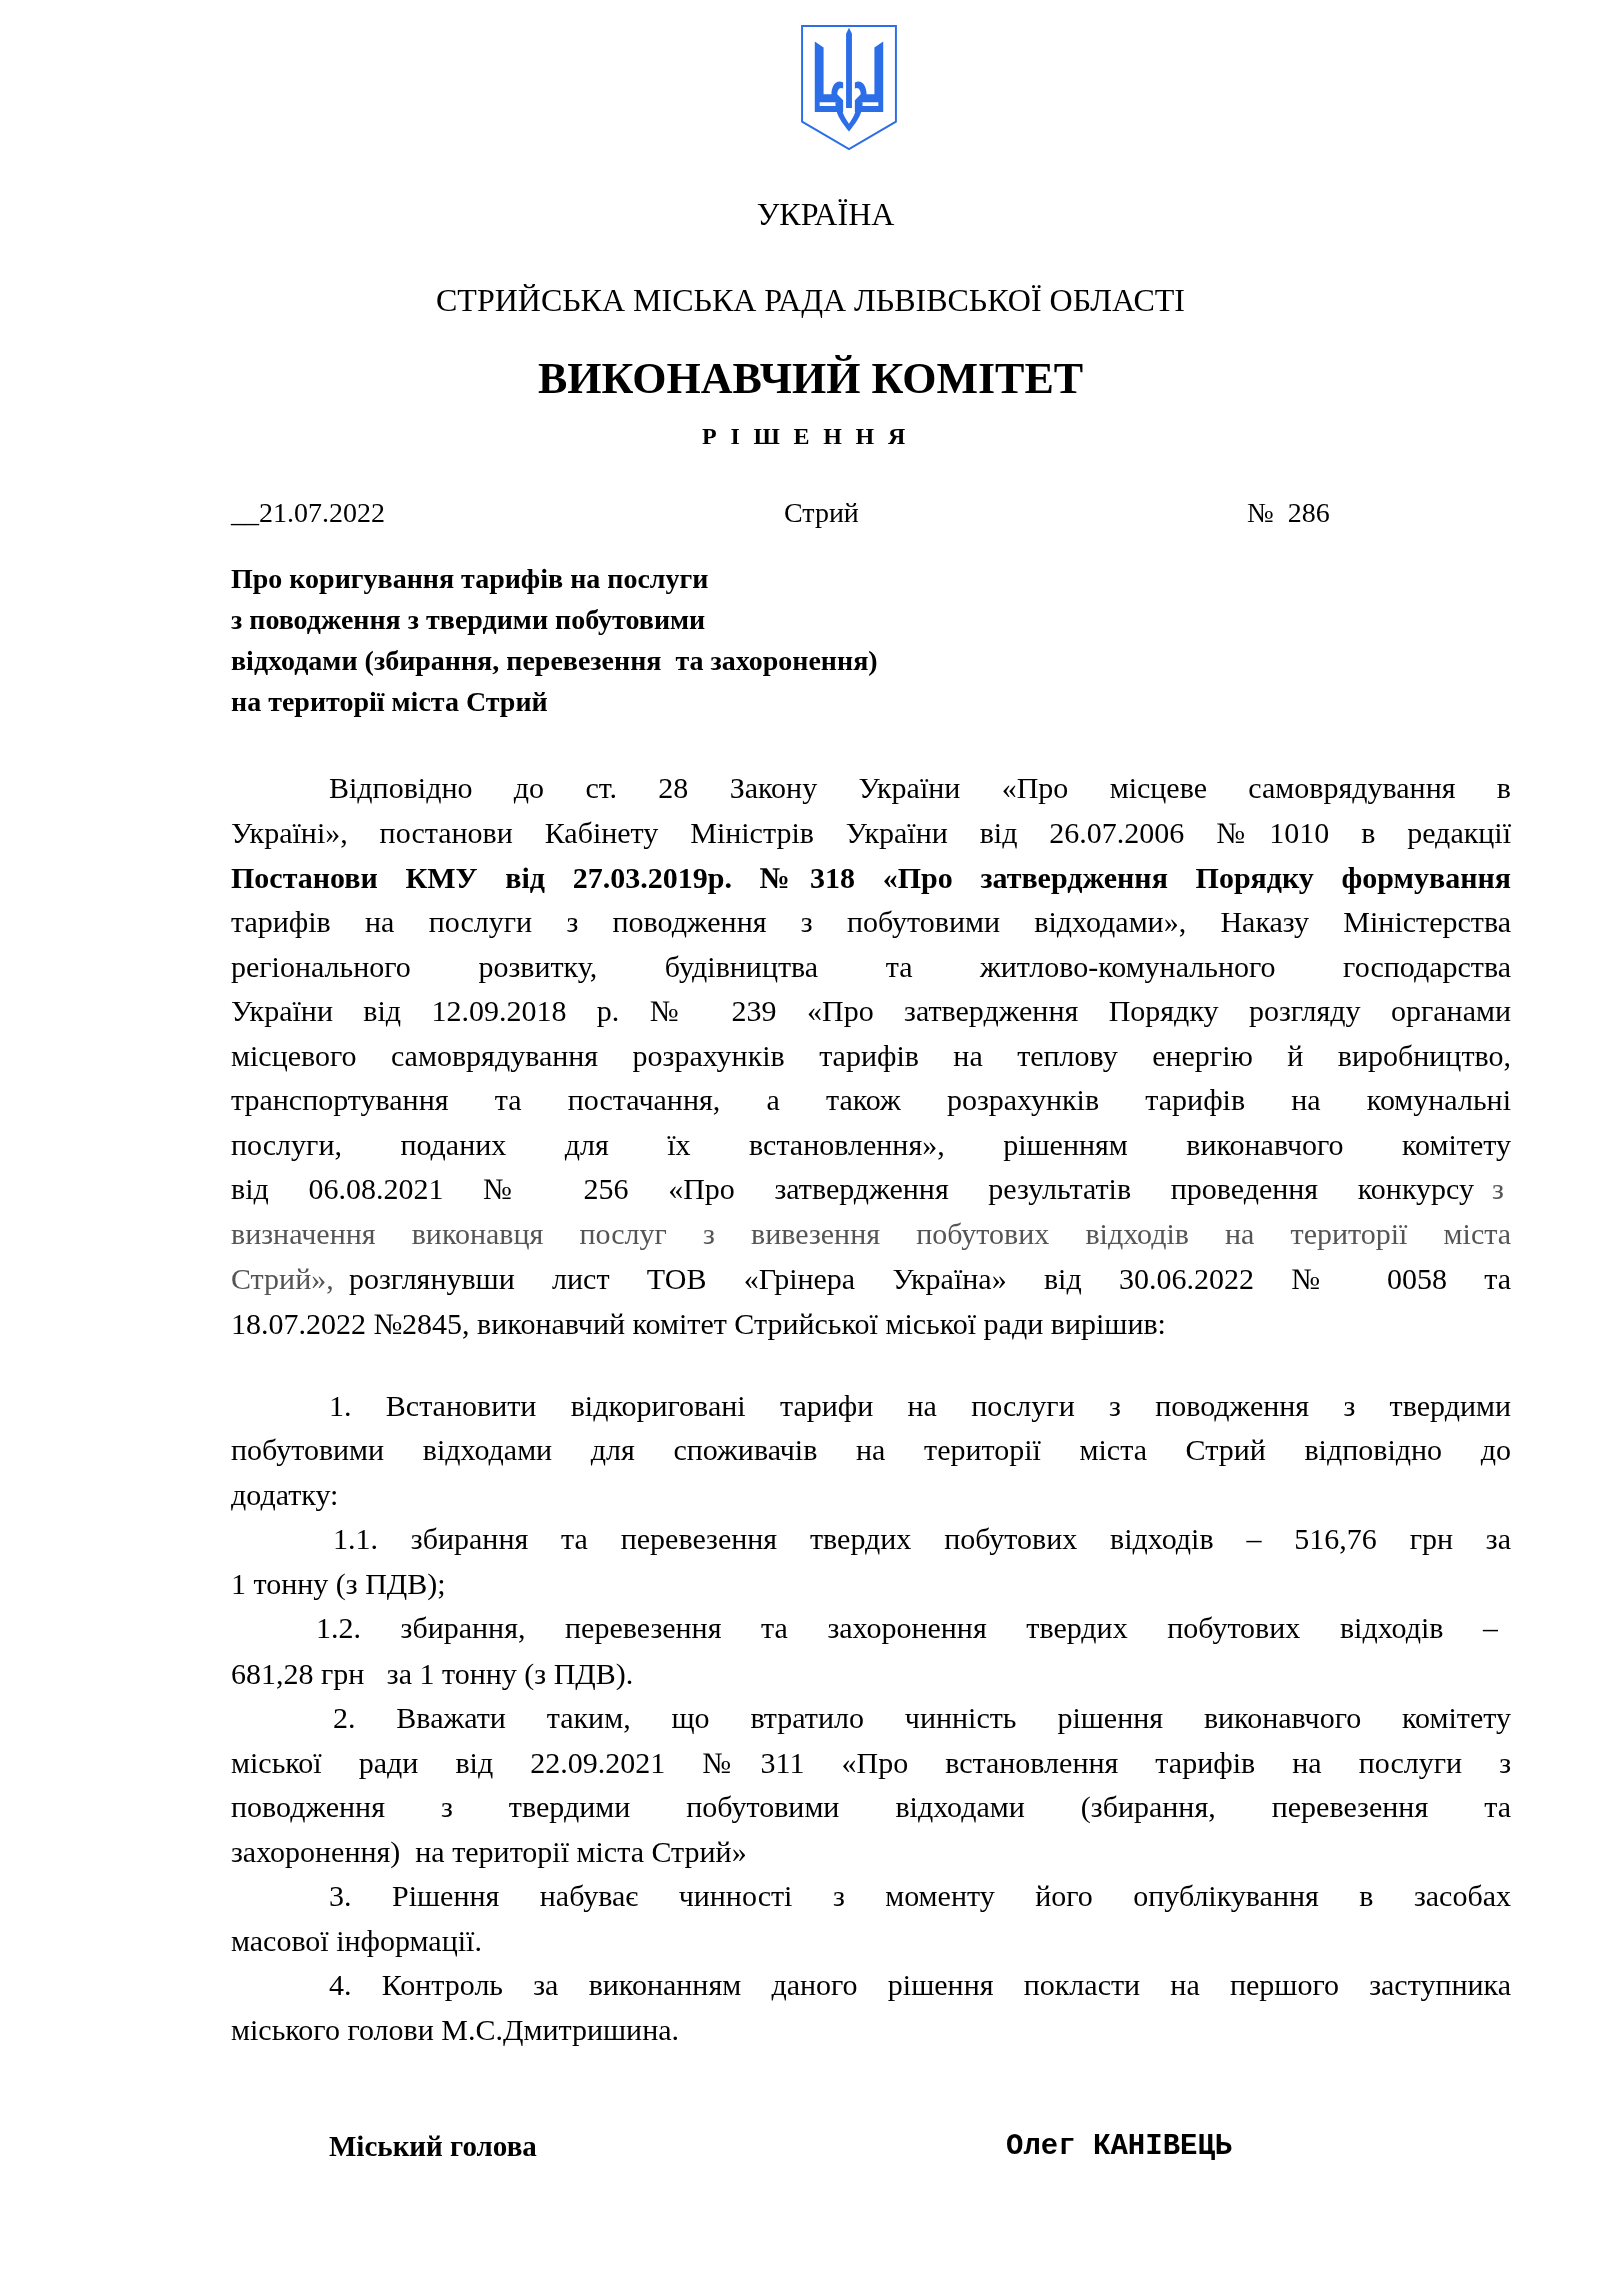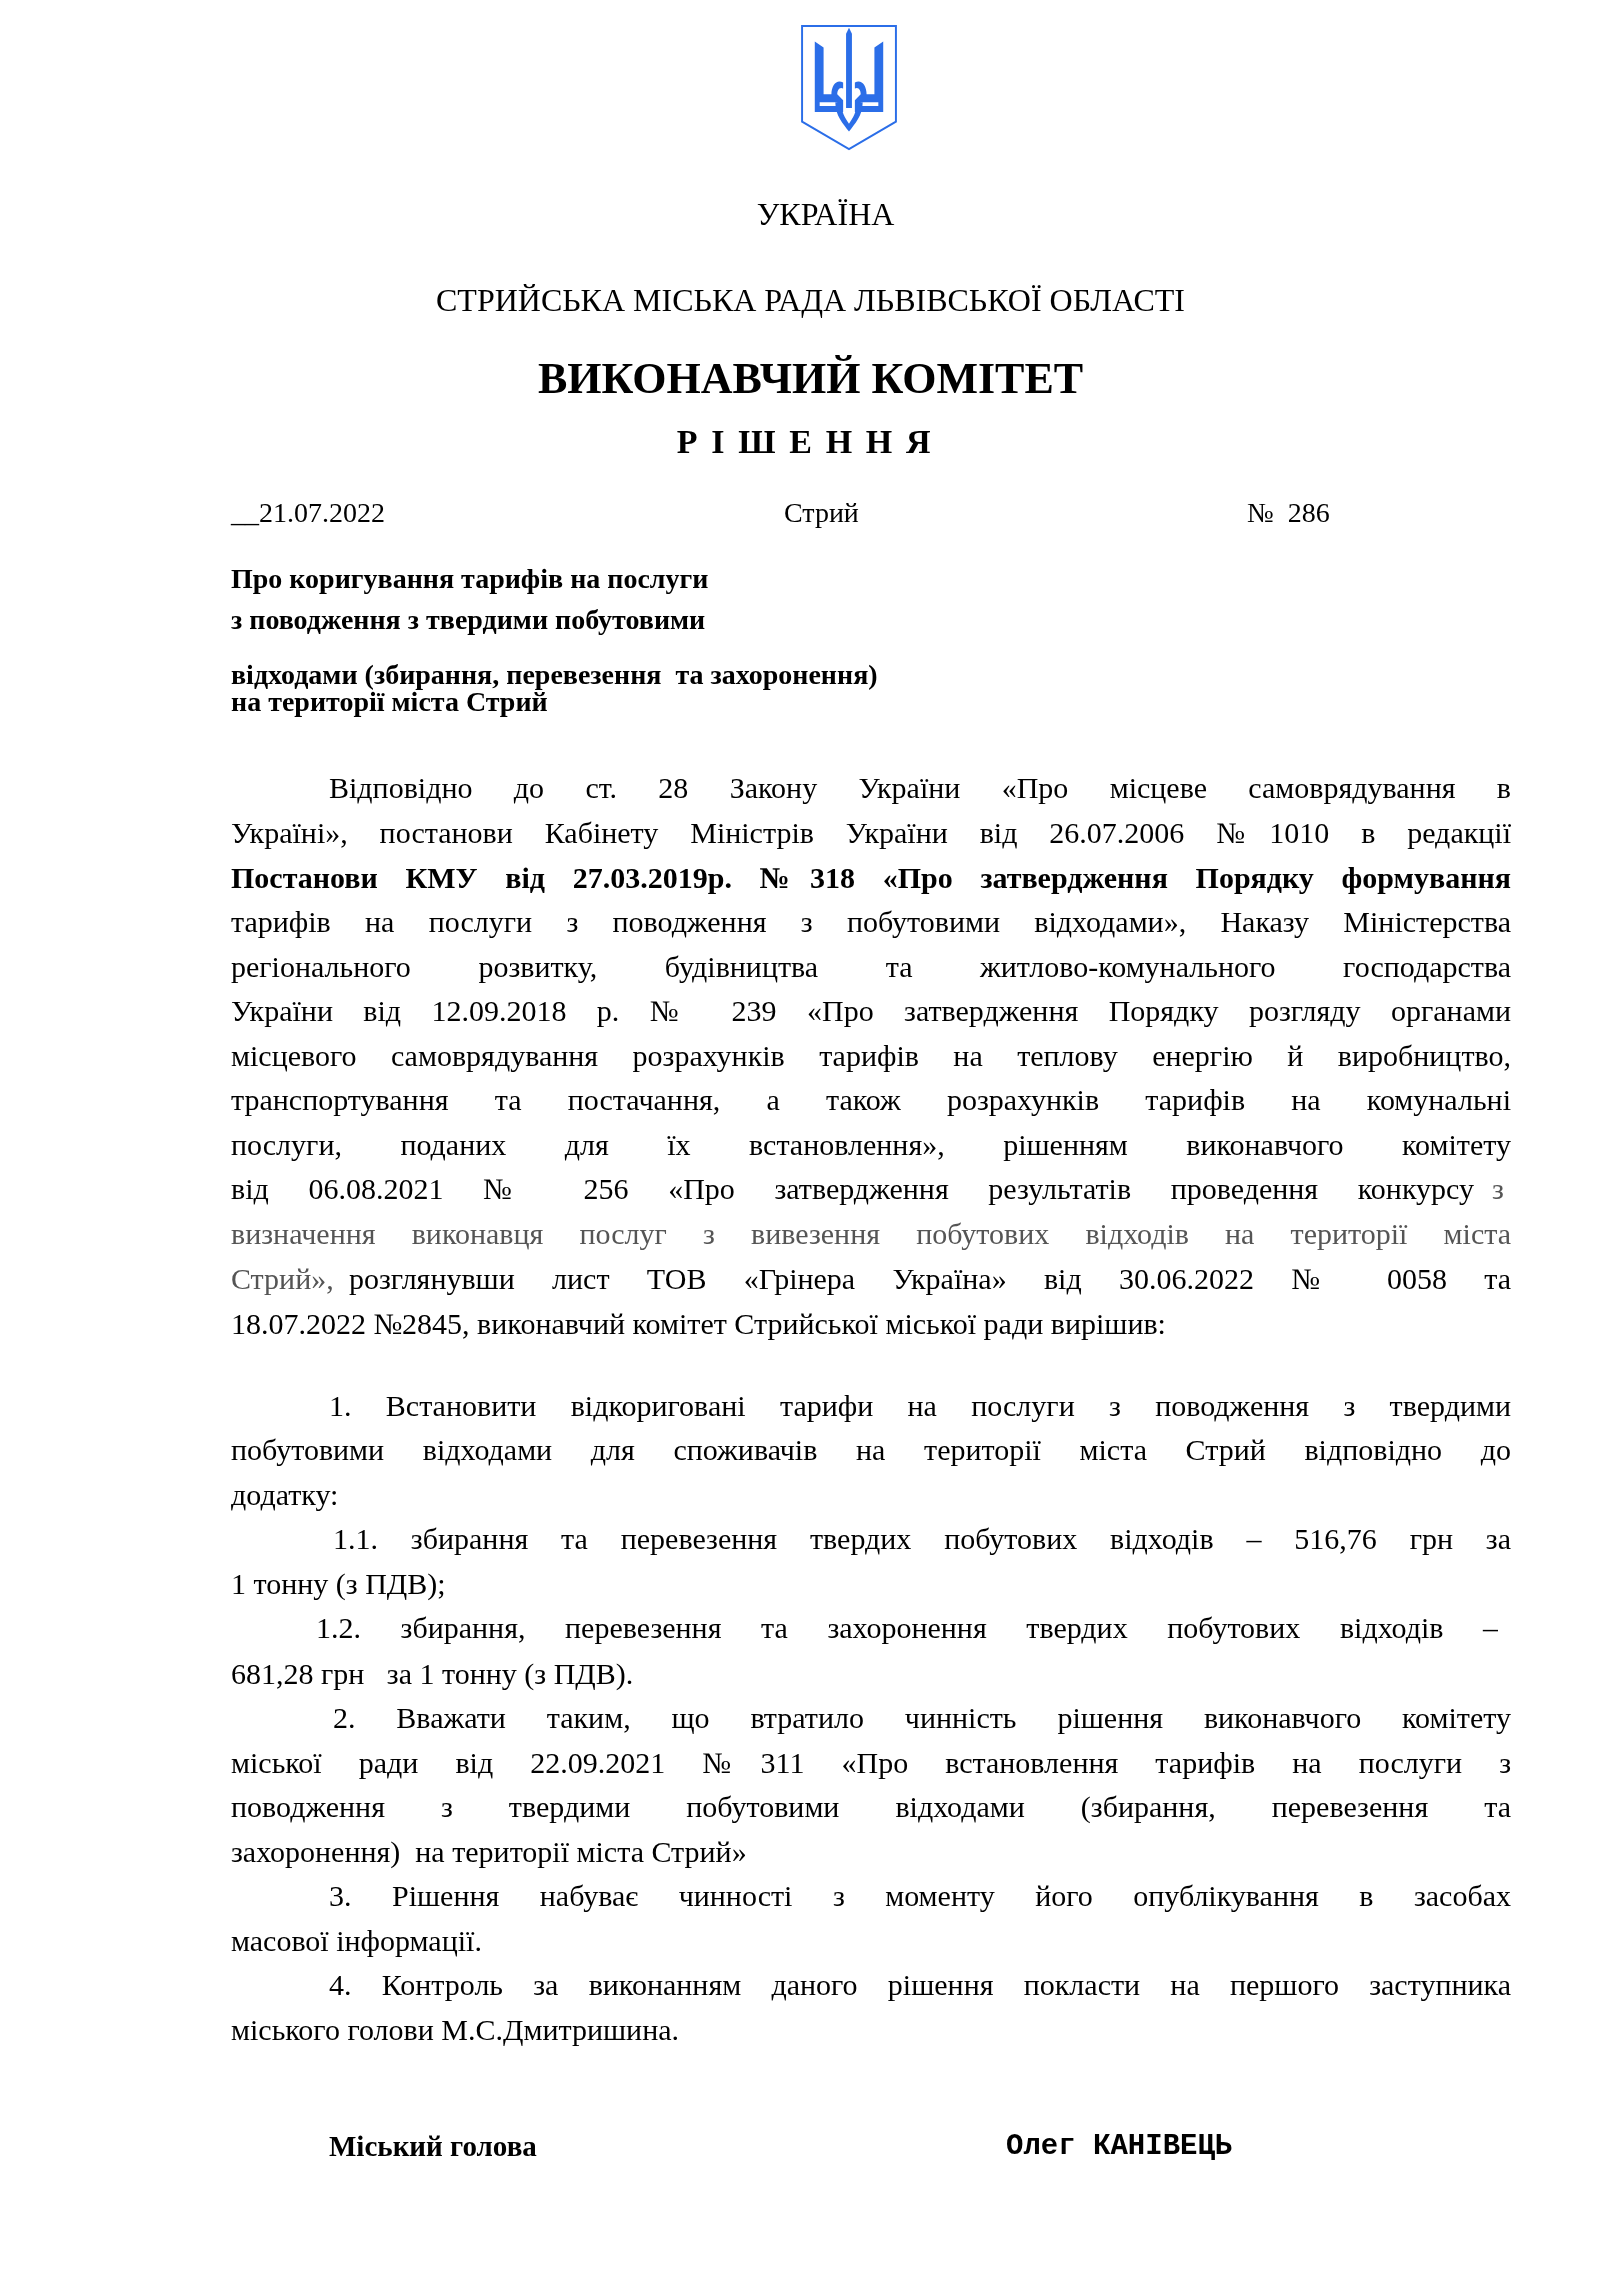--- a/index.html
+++ b/index.html
@@ -3,21 +3,21 @@
 <meta charset="utf-8">
 <style>
   html, body { margin: 0; padding: 0; background: #ffffff; }
   body { width: 1621px; height: 2293px; position: relative; overflow: hidden;
          font-family: "Liberation Serif", "DejaVu Serif", serif; color: #000; }
   .abs { position: absolute; }
   .center { position: absolute; left: 0; width: 1621px; text-align: center; }
   .hdr1 { font-size: 32px; }
   .hdr2 { font-size: 32px; }
   .hdr3 { font-size: 44px; font-weight: bold; }
-  .hdr4 { font-size: 34px; font-weight: bold; letter-spacing: 13.7px; }
+  .hdr4 { font-size: 24px; font-weight: bold; letter-spacing: 13.7px; }
   .meta { font-size: 28px; top: 495px; line-height: 35px; }
   .title { position: absolute; left: 231px; font-size: 28px; font-weight: bold; line-height: 35px; white-space: nowrap; }
   .line { position: absolute; left: 231px; width: 1280px; font-size: 30px; line-height: 39px; white-space: nowrap; }
   .j { text-align: justify; text-align-last: justify; white-space: normal; height: 39px; overflow: hidden; }
   .grey { color: #555555; }
   .sig { position: absolute; top: 2127px; font-size: 29px; font-weight: bold; line-height: 39px; }
   #coat { position: absolute; left: 798px; top: 21.6px; width: 102px; height: 131px; }
 </style>
 </head>
 <body>
@@ -38,21 +38,21 @@
 <div class="center hdr3" style="top:353px;">ВИКОНАВЧИЙ КОМІТЕТ</div>
 <div class="center hdr4" style="top:423px;">РІШЕННЯ</div>
 
 <div class="abs meta" style="left:231px;">__21.07.2022</div>
 <div class="abs meta" style="left:784px;">Стрий</div>
 <div class="abs meta" style="left:1247px;white-space:pre;">№  286</div>
 
 <div>
   <div class="title" style="top:561px;">Про коригування тарифів на послуги</div>
   <div class="title" style="top:602px;">з поводження з твердими побутовими</div>
-  <div class="title" style="top:643px;white-space:pre;margin-top:14px;">відходами (збирання, перевезення  та захоронення)</div>
+  <div class="title" style="top:643px;white-space:pre;">відходами (збирання, перевезення  та захоронення)</div>
   <div class="title" style="top:684px;">на території міста Стрий</div>
 </div>
 
 <div>
   <div class="line j" style="top:768px;left:329px;width:1182px;">Відповідно до ст. 28 Закону України «Про місцеве самоврядування в</div>
   <div class="line j" style="top:813px;">Україні», постанови  Кабінету Міністрів України від 26.07.2006 №1010 в редакції</div>
   <div class="line j" style="top:858px;font-weight:bold;">Постанови КМУ від 27.03.2019р. №318 «Про затвердження Порядку формування</div>
   <div class="line j" style="top:902px;">тарифів на послуги з поводження з побутовими відходами», Наказу Міністерства</div>
   <div class="line j" style="top:947px;">регіонального розвитку, будівництва та житлово-комунального господарства</div>
   <div class="line j" style="top:991px;">України від 12.09.2018 р. № 239 «Про затвердження Порядку розгляду органами</div>

